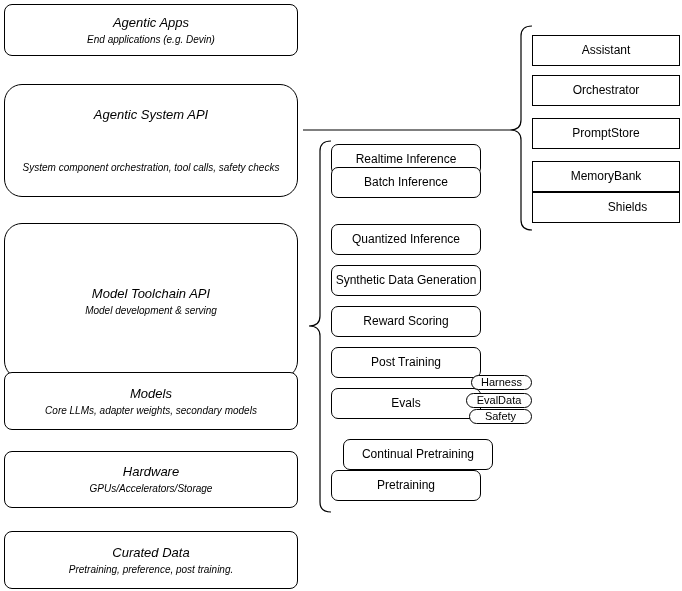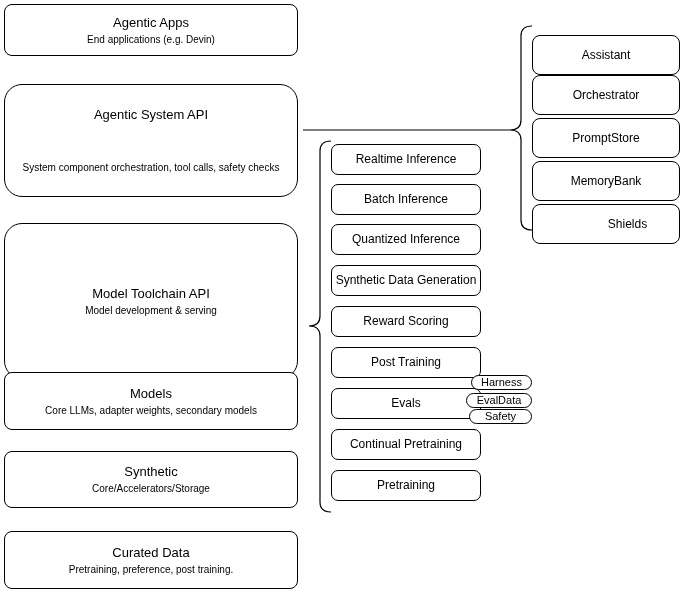--- a/index.html
+++ b/index.html
@@ -50,24 +50,24 @@
     font-size: 10px;
     line-height: 13px;
     margin-top: 2px;
     white-space: nowrap;
   }
   .node-label {
     font-size: 12px;
     line-height: 15px;
     white-space: nowrap;
   }
-  .left-node  { left: 4px;   width: 294px; border-radius: 8px; }
+  .left-node  { left: 4px;   width: 294px; border-radius: 8px; font-style: italic; }
   .left-node.big { border-radius: 18px; }
   .mid-node   { left: 331px; width: 150px; height: 31px; border-radius: 7px; }
-  .right-node { left: 532px; width: 148px; height: 40px; border-radius: 8px; }
+  .right-node { left: 532px; width: 148px; height: 31px; border-radius: 0; }
   .pill {
     position: absolute;
     background: var(--fill);
     border: 1px solid var(--stroke);
     border-radius: 8px;
     display: flex;
     align-items: center;
     justify-content: center;
     font-size: 11px;
     line-height: 13px;
@@ -103,51 +103,51 @@
     <div class="node-title">Model Toolchain API</div>
     <div class="node-sub">Model development &amp; serving</div>
   </div>
 
   <div class="node left-node" style="top:372px;height:58px;">
     <div class="node-title">Models</div>
     <div class="node-sub">Core LLMs, adapter weights, secondary models</div>
   </div>
 
   <div class="node left-node" style="top:451px;height:57px;">
-    <div class="node-title">Synthetic</div>
-    <div class="node-sub">Core/Accelerators/Storage</div>
+    <div class="node-title">Hardware</div>
+    <div class="node-sub">GPUs/Accelerators/Storage</div>
   </div>
 
   <div class="node left-node" style="top:531px;height:58px;">
     <div class="node-title">Curated Data</div>
     <div class="node-sub">Pretraining, preference, post training.</div>
   </div>
 
   <div class="node mid-node" style="top:144px;text-align:right;">
     <div class="node-label">Realtime Inference</div>
   </div>
-  <div class="node mid-node" style="top:184px;align-items:center;">
+  <div class="node mid-node" style="top:167px;align-items:center;">
     <div class="node-label">Batch Inference</div>
   </div>
   <div class="node mid-node" style="top:224px;">
     <div class="node-label">Quantized Inference</div>
   </div>
   <div class="node mid-node" style="top:265px;">
     <div class="node-label">Synthetic Data Generation</div>
   </div>
   <div class="node mid-node" style="top:306px;justify-content:center;">
     <div class="node-label">Reward Scoring</div>
   </div>
   <div class="node mid-node" style="top:347px;">
     <div class="node-label">Post Training</div>
   </div>
   <div class="node mid-node" style="top:388px;">
     <div class="node-label">Evals</div>
   </div>
-  <div class="node mid-node" style="top:429px;">
+  <div class="node mid-node" style="top:439px;margin-left:12px;">
     <div class="node-label">Continual Pretraining</div>
   </div>
   <div class="node mid-node" style="top:470px;">
     <div class="node-label">Pretraining</div>
   </div>
 
   <div class="pill" style="left:471px;top:375px;width:61px;height:15px;">
     <span>Harness</span>
   </div>
   <div class="pill" style="left:466px;top:393px;width:66px;height:15px;">
@@ -162,17 +162,17 @@
   </div>
   <div class="node right-node" style="top:75px;">
     <div class="node-label">Orchestrator</div>
   </div>
   <div class="node right-node" style="top:118px;">
     <div class="node-label">PromptStore</div>
   </div>
   <div class="node right-node" style="top:161px;">
     <div class="node-label">MemoryBank</div>
   </div>
-  <div class="node right-node" style="top:204px;padding-left:43px;">
+  <div class="node right-node" style="top:192px;padding-left:43px;">
     <div class="node-label">Shields</div>
   </div>
 
 </div>
 
 </body></html>

